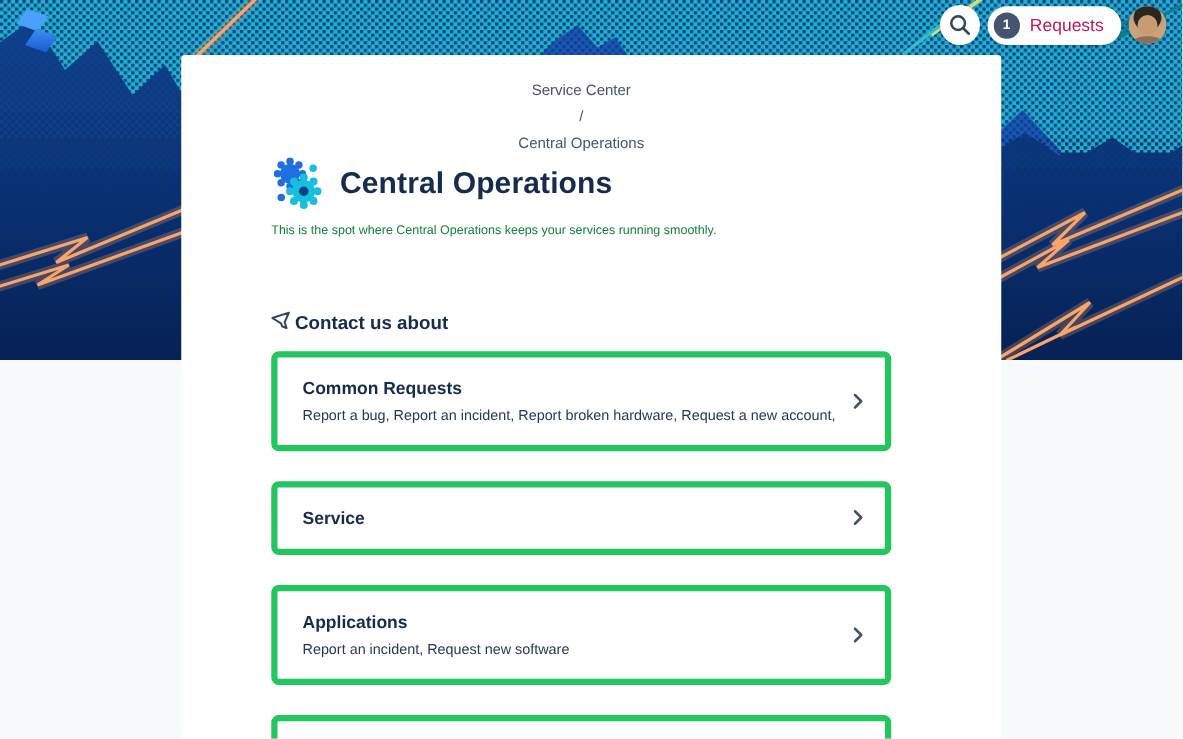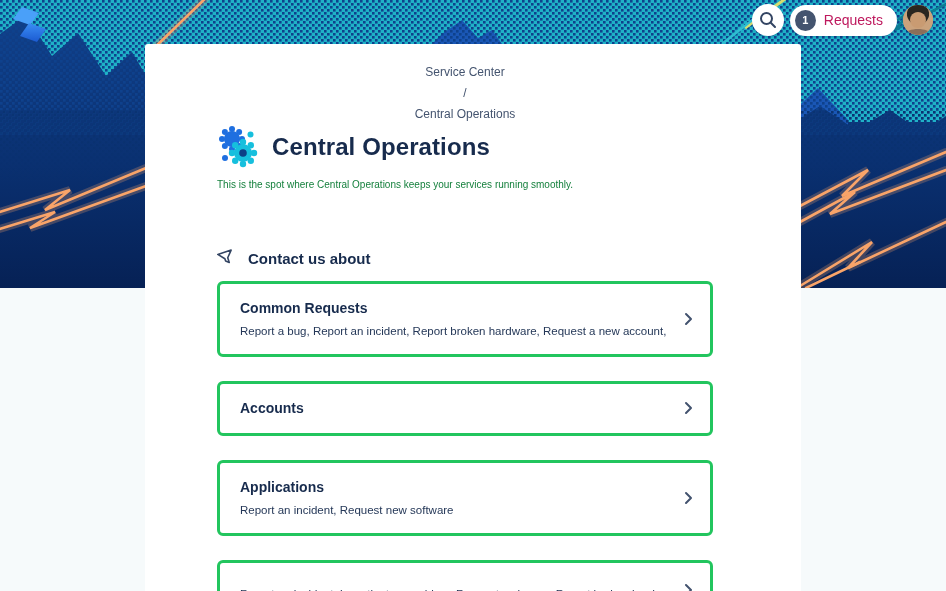--- a/index.html
+++ b/index.html
@@ -24,24 +24,24 @@
 
   
   .panel{position:absolute;left:145px;top:44px;width:656px;height:560px;background:#ffffff;
     border-radius:3px 3px 0 0;padding:21px 88px 0 72px;z-index:10;}
   .breadcrumb{font-size:12px;color:#44546f;display:flex;gap:7px;align-items:center;flex-direction:column;}
   .breadcrumb a{color:#44546f;text-decoration:none;cursor:pointer;}
   .crumb-sep{color:#44546f;}
   .title-row{display:flex;align-items:center;gap:13px;margin-top:5px;}
   .title-row h1{margin:0;font-size:24px;font-weight:700;color:#172b4d;letter-spacing:.1px;}
   .subtitle{margin:7px 0 0 0;font-size:10px;line-height:20px;color:#15803d;}
-  .section-heading{display:flex;align-items:center;gap:12px;margin-top:54px;}
+  .section-heading{display:flex;align-items:center;margin-top:54px;}
   .section-heading h2{margin:0;font-size:15px;font-weight:700;color:#172b4d;}
   .cards{margin-top:14px;}
-  .cat-card{width:496px;border:3px solid #22c55e;border-radius:6px;background:#fff;display:flex;
+  .cat-card{width:496px;border:5px solid #22c55e;border-radius:6px;background:#fff;display:flex;
     align-items:center;padding:16px 14px 17px 20px;margin-bottom:24px;cursor:pointer;}
   .cat-card .txt{flex:1;min-width:0;}
   .cat-title{font-size:14px;font-weight:700;color:#172b4d;}
   .cat-desc{margin-top:9px;font-size:11.5px;color:#253858;white-space:nowrap;overflow:hidden;}
   .cat-chevron{flex:0 0 auto;margin-left:10px;display:flex;align-items:center;}
 </style>
 </head>
 <body>
 
 <div class="viewport">
@@ -197,21 +197,21 @@
         </div>
         <span class="cat-chevron">
           <svg width="16" height="16" viewBox="0 0 16 16">
               <path d="M6 3 L11 8 L6 13" stroke="#42526e" stroke-width="2" fill="none" stroke-linecap="round" stroke-linejoin="round"></path>
             </svg>
         </span>
       </div>
 
       <div class="cat-card">
         <div class="txt">
-          <div class="cat-title">Accounts</div>
+          <div class="cat-title">Service</div>
         </div>
         <span class="cat-chevron">
           <svg width="16" height="16" viewBox="0 0 16 16">
               <path d="M6 3 L11 8 L6 13" stroke="#42526e" stroke-width="2" fill="none" stroke-linecap="round" stroke-linejoin="round"></path>
             </svg>
         </span>
       </div>
 
       <div class="cat-card">
         <div class="txt">

